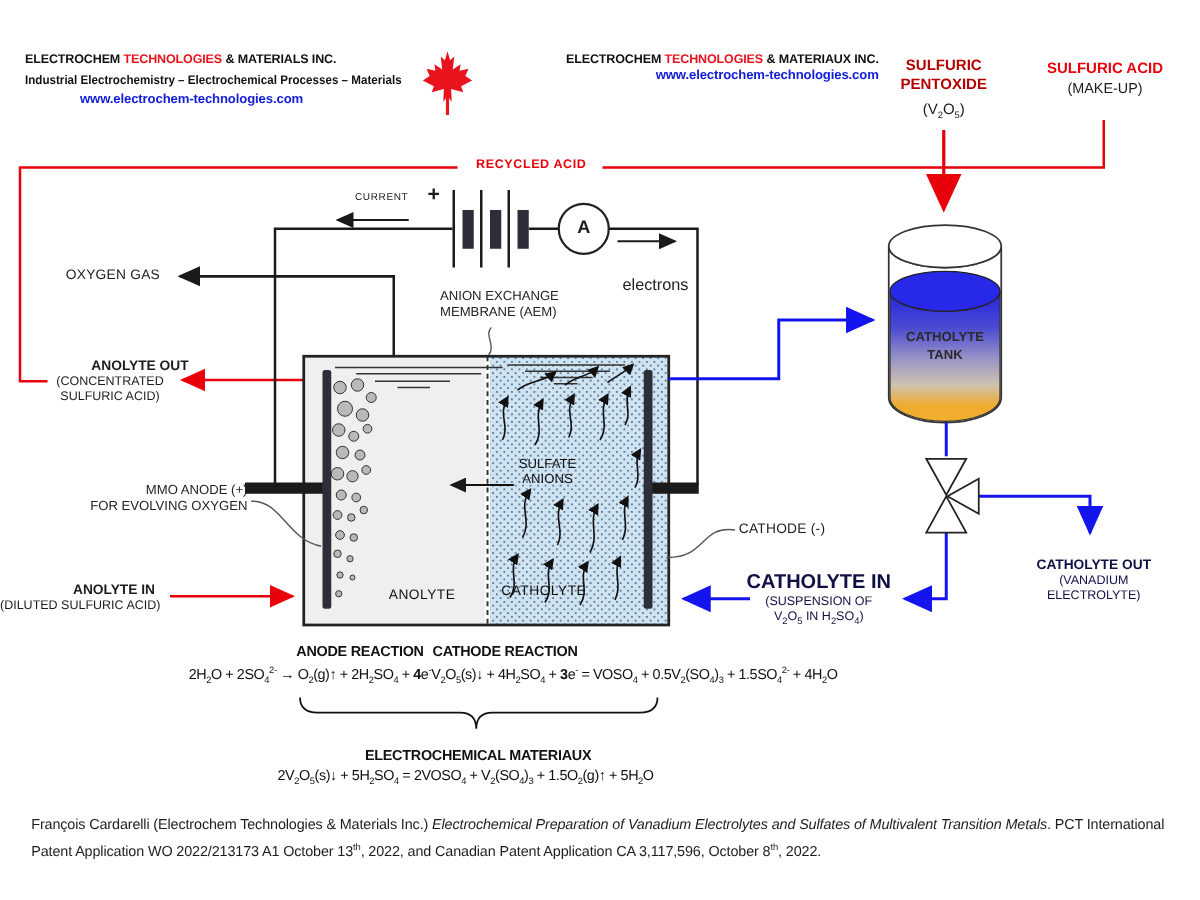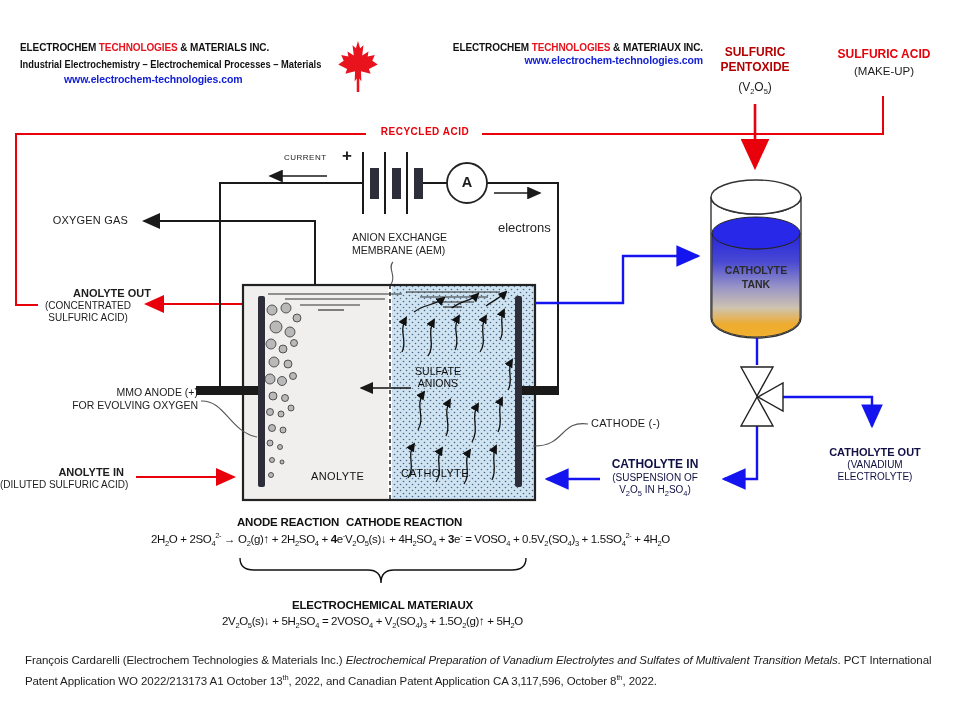--- a/index.html
+++ b/index.html
@@ -254,21 +254,21 @@
 </div>
 <div class="abs ctr" style="left:409px;top:365px;width:58px;font-size:10.5px;line-height:12px;color:#111;">
   <div>SULFATE</div>
   <div>ANIONS</div>
 </div>
 <div class="abs" style="left:311px;top:470px;font-size:11px;letter-spacing:.4px;color:#111;">ANOLYTE</div>
 <div class="abs" style="left:401px;top:467px;font-size:11px;letter-spacing:.4px;color:#111;">CATHOLYTE</div>
 <div class="abs t11" style="left:591px;top:417px;">CATHODE (-)</div>
 
 <div class="abs ctr navy" style="left:596px;top:457px;width:118px;">
-  <div class="b" style="font-size:12px;">CATHOLYTE IN</div>
+  <div class="b" style="font-size:16px;">CATHOLYTE IN</div>
   <div style="font-size:10px;line-height:11.5px;margin-top:1px;">(SUSPENSION OF</div>
   <div style="font-size:10px;line-height:11.5px;">V<sub>2</sub>O<sub>5</sub> IN H<sub>2</sub>SO<sub>4</sub>)</div>
 </div>
 <div class="abs ctr navy" style="left:816px;top:446px;width:118px;">
   <div class="b" style="font-size:11px;">CATHOLYTE OUT</div>
   <div style="font-size:10px;line-height:11.5px;margin-top:1px;">(VANADIUM</div>
   <div style="font-size:10px;line-height:11.5px;">ELECTROLYTE)</div>
 </div>
 
 <div class="abs ctr b gray" style="left:706px;top:264px;width:100px;font-size:10.5px;line-height:13.5px;">

